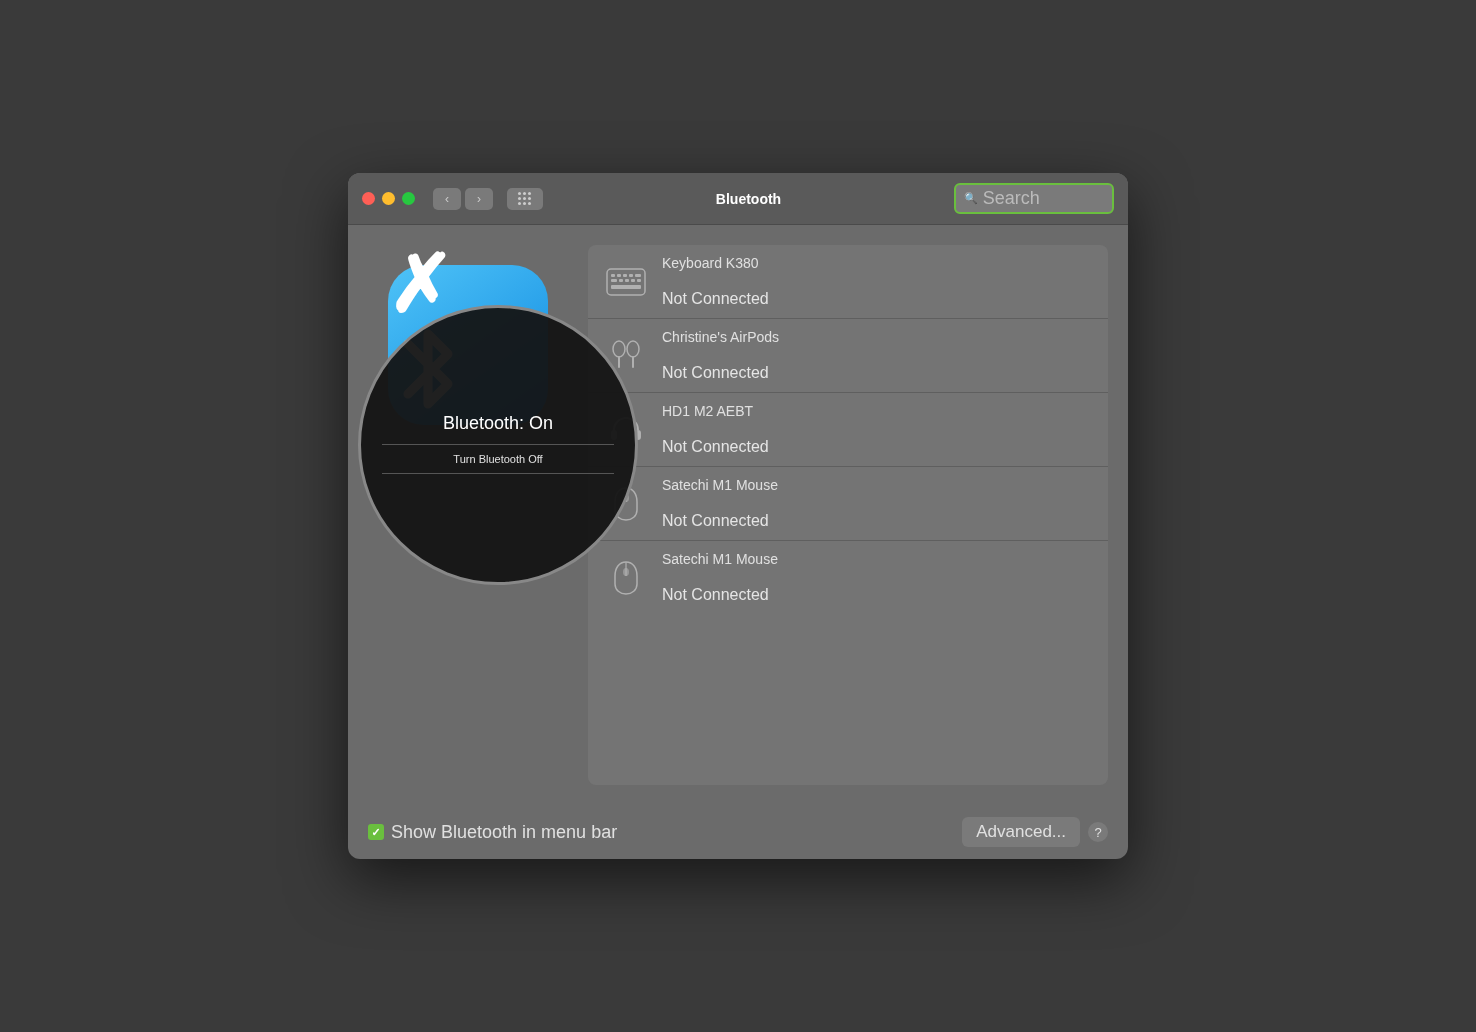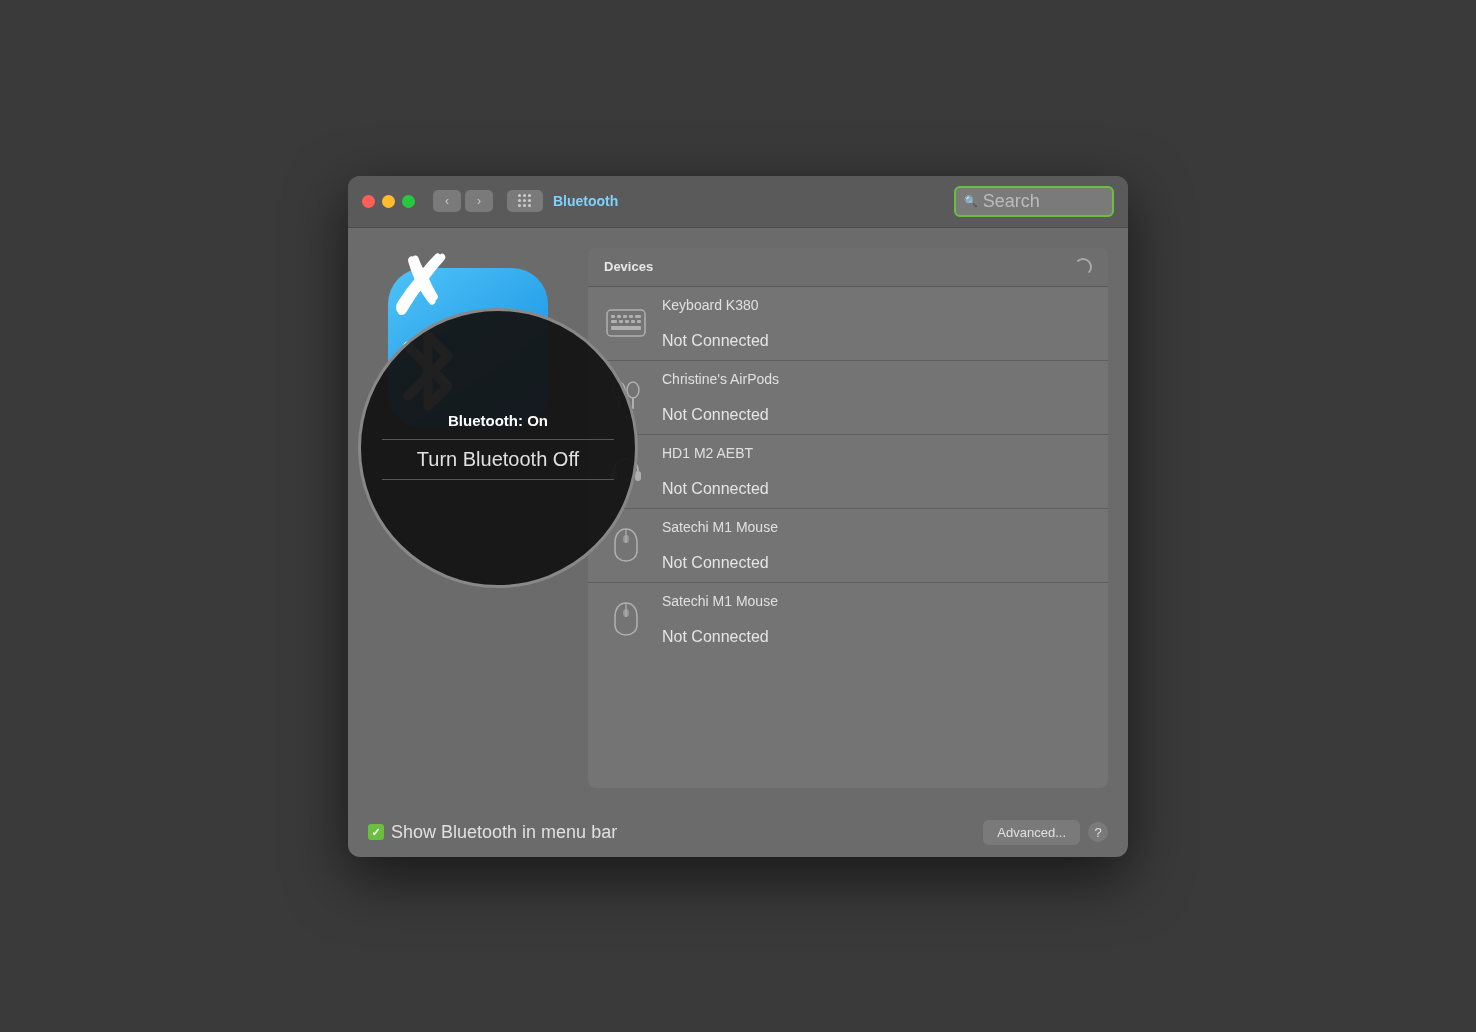--- a/index.html
+++ b/index.html
@@ -89,22 +89,22 @@
 
     .dot {
       width: 3px;
       height: 3px;
       background: #ccc;
       border-radius: 50%;
     }
 
     .window-title {
       flex: 1;
-      text-align: left;
-      color: #7dd3fc;
+      text-align: center;
+      color: #ffffff;
       font-size: 14px;
       font-weight: 600;
     }
 
     .search-bar {
       display: flex;
       align-items: center;
       background: #7a7a7a;
       border-radius: 6px;
       border: 2px solid #6abf3e;
@@ -182,36 +182,36 @@
       z-index: 10;
       display: flex;
       flex-direction: column;
       align-items: center;
       justify-content: center;
       overflow: hidden;
     }
 
     .popup-title {
       color: white;
-      font-size: 15px;
-      font-weight: 700;
+      font-size: 18px;
+      font-weight: 400;
       margin-bottom: 6px;
       text-align: center;
     }
 
     .popup-divider {
       width: 85%;
       height: 1px;
       background: #555;
       margin: 4px 0;
     }
 
     .popup-action {
       color: #e0e0e0;
-      font-size: 20px;
+      font-size: 11px;
       font-weight: 400;
       text-align: center;
       padding: 4px 0;
       cursor: pointer;
     }
 
     .popup-discoverable {
       color: #c0c0c0;
       font-size: 13px;
       text-align: center;
@@ -344,21 +344,21 @@
       gap: 8px;
       align-items: center;
     }
 
     .advanced-btn {
       background: #7a7a7a;
       color: #e0e0e0;
       border: none;
       border-radius: 6px;
       padding: 5px 14px;
-      font-size: 13px;
+      font-size: 17px;
       cursor: pointer;
     }
 
     .help-btn {
       width: 20px;
       height: 20px;
       background: #7a7a7a;
       border-radius: 50%;
       border: none;
       color: #e0e0e0;
@@ -434,24 +434,20 @@
       <div class="popup-overlay">
         <span class="popup-title">Bluetooth: On</span>
         <div class="popup-divider"></div>
         <span class="popup-action">Turn Bluetooth Off</span>
         <div class="popup-divider"></div>
       </div>
     </div>
 
     <div class="right-panel">
       <div class="devices-panel">
-        <div class="devices-header">
-          <span class="devices-title">Devices</span>
-          <div class="spinner"></div>
-        </div>
 
         <div class="device-item">
           <div class="device-icon keyboard-icon">
             <svg width="40" height="28" viewBox="0 0 40 28">
               <rect x="1" y="1" width="38" height="26" rx="4" fill="none" stroke="#b0b0b0" stroke-width="1.5"></rect>
               <rect x="5" y="6" width="4" height="3" rx="1" fill="#b0b0b0"></rect>
               <rect x="11" y="6" width="4" height="3" rx="1" fill="#b0b0b0"></rect>
               <rect x="17" y="6" width="4" height="3" rx="1" fill="#b0b0b0"></rect>
               <rect x="23" y="6" width="4" height="3" rx="1" fill="#b0b0b0"></rect>
               <rect x="29" y="6" width="6" height="3" rx="1" fill="#b0b0b0"></rect>

